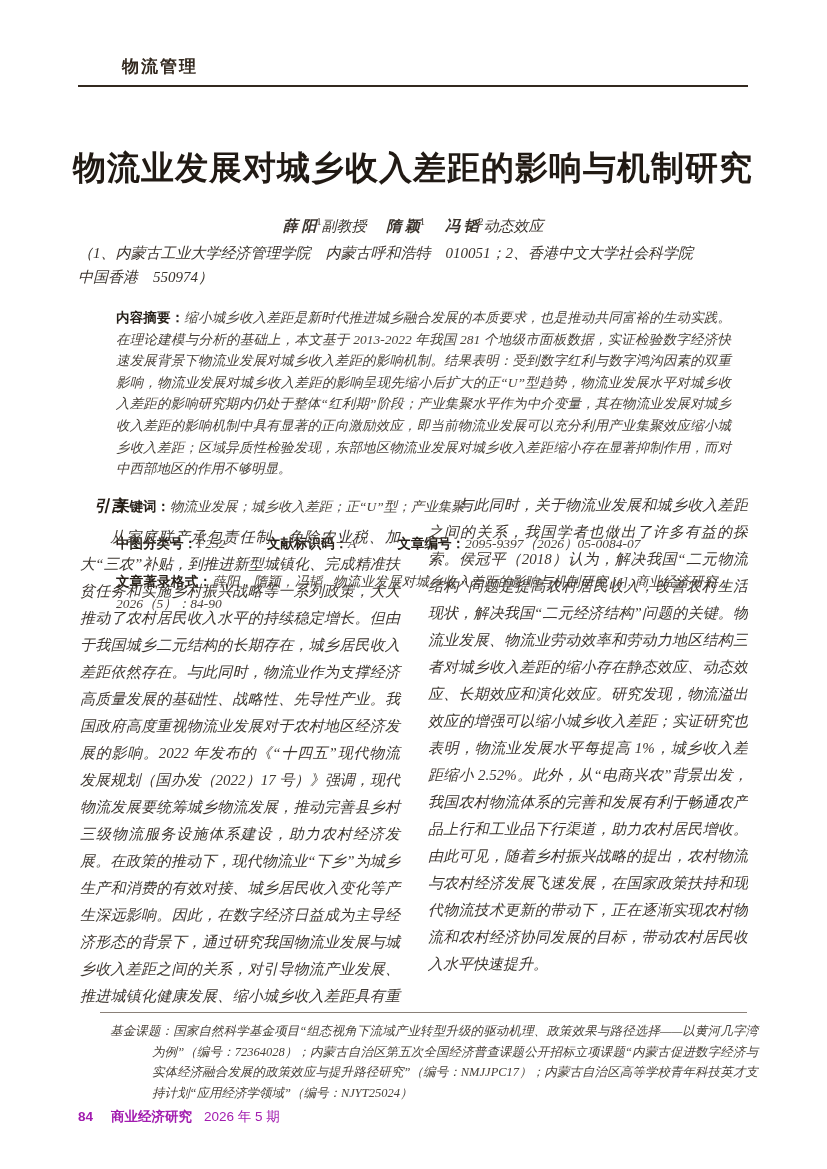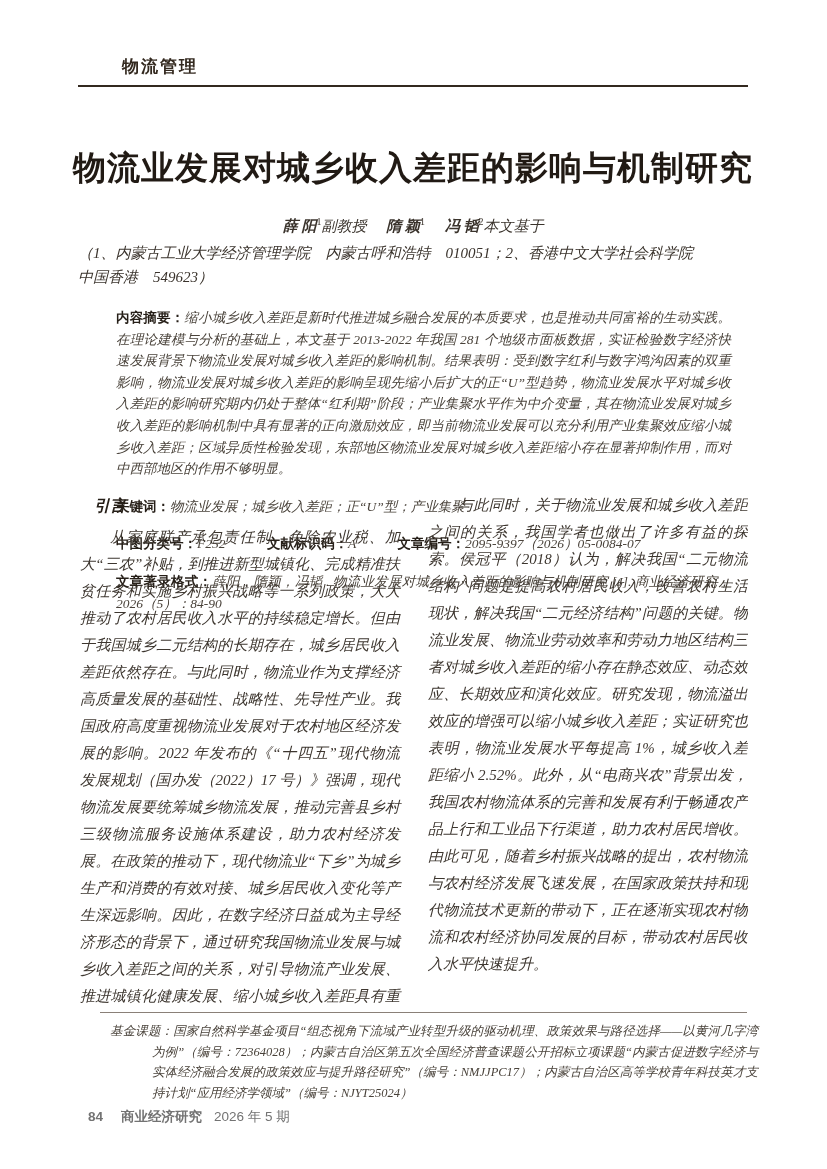--- a/index.html
+++ b/index.html
@@ -75,22 +75,22 @@
     border-top: 1.5px solid #8a8078;
   }
   .footnote {
     position: absolute; left:100px; top:1021px; width:648px;
     font-size: 12.5px; line-height: 20.5px; text-align: justify;
     font-style: italic; color:#49423a;
     padding-left: 42px; text-indent: -42px; margin-left: 10px;
   }
   
   .page-footer {
-    position: absolute; left:88px; top:1108px; width:670px;
-    font-size: 13.5px; color:#737373;
+    position: absolute; left:78px; top:1108px; width:670px;
+    font-size: 13.5px; color:#a21caf;
   }
   .page-footer .page-num {
     font-family: "Liberation Sans", sans-serif; font-weight: bold; margin-right: 18px;
   }
   .page-footer .journal-name {
     font-family: "Liberation Sans", sans-serif; font-weight: bold; margin-right: 12px;
   }
   .page-footer .issue { font-family: "Liberation Sans", sans-serif; }
 </style>
 </head>
@@ -100,26 +100,26 @@
 
   <div class="cat-header">
     <span class="cat-label">物流管理</span>
   </div>
 
   <h1 class="article-title">物流业发展对城乡收入差距的影响与机制研究</h1>
 
   <div class="authors-line">
     <span class="author"><span class="author-name">薛 阳</span><sup>1</sup><span class="author-role">副教授</span></span>
     <span class="author"><span class="author-name">隋 颖</span><sup>1</sup><span class="author-role"></span></span>
-    <span class="author"><span class="author-name">冯 韬</span><sup>2</sup><span class="author-role">本文基于</span></span>
+    <span class="author"><span class="author-name">冯 韬</span><sup>2</sup><span class="author-role">动态效应</span></span>
   </div>
 
   <div class="affiliation">
     <div>（1、内蒙古工业大学经济管理学院　内蒙古呼和浩特　010051；2、香港中文大学社会科学院</div>
-    <div>中国香港　549623）</div>
+    <div>中国香港　550974）</div>
   </div>
 
   <div class="abstract-block">
     <p><span class="lbl">内容摘要：</span><span>缩小城乡收入差距是新时代推进城乡融合发展的本质要求，也是推动共同富裕的生动实践。在理论建模与分析的基础上，本文基于 2013-2022 年我国 281 个地级市面板数据，实证检验数字经济快速发展背景下物流业发展对城乡收入差距的影响机制。结果表明：受到数字红利与数字鸿沟因素的双重影响，物流业发展对城乡收入差距的影响呈现先缩小后扩大的正“U”型趋势，物流业发展水平对城乡收入差距的影响研究期内仍处于整体“红利期”阶段；产业集聚水平作为中介变量，其在物流业发展对城乡收入差距的影响机制中具有显著的正向激励效应，即当前物流业发展可以充分利用产业集聚效应缩小城乡收入差距；区域异质性检验发现，东部地区物流业发展对城乡收入差距缩小存在显著抑制作用，而对中西部地区的作用不够明显。</span></p>
     <p><span class="lbl">关键词：</span><span>物流业发展；城乡收入差距；正“U”型；产业集聚</span></p>
     <p class="meta-line">
       <span class="meta-group"><span class="lbl">中图分类号：</span><span>F252</span></span>
       <span class="meta-group"><span class="lbl">文献标识码：</span><span>A</span></span>
       <span class="meta-group"><span class="lbl">文章编号：</span><span>2095-9397（2026）05-0084-07</span></span>
     </p>

